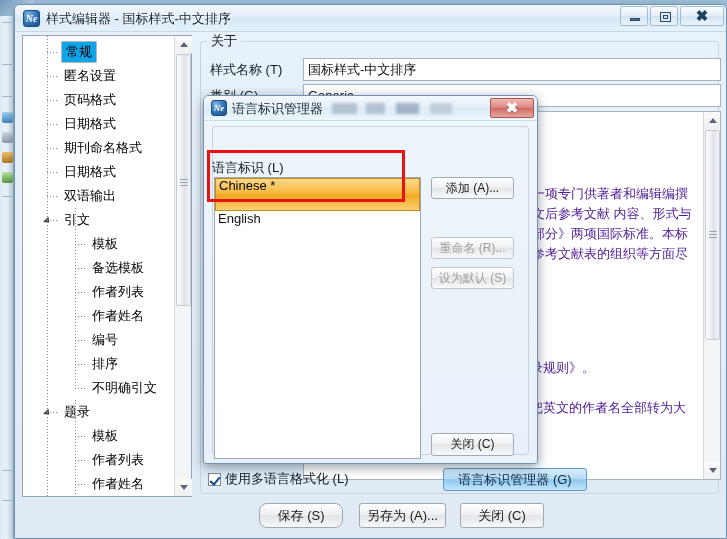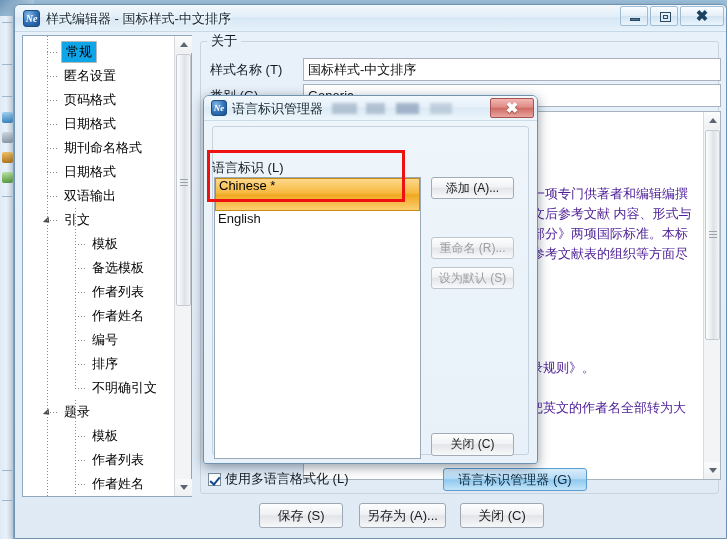--- a/index.html
+++ b/index.html
@@ -409,21 +409,21 @@
         </div>
 
         <div class="checkrow">
           <span class="cbox"></span>
           <span>使用多语言格式化 (L)</span>
         </div>
         <div class="blue-btn">语言标识管理器 (G)</div>
       </div>
 
       <div class="bottom-bar">
-        <div class="btn" style="left:244px; top:9px; width:84px;">保存 (S)</div>
+        <div class="btn" style="left:244px; top:9px; width:84px;border-radius:8px;">保存 (S)</div>
         <div class="btn" style="left:344px; top:9px; width:87px;">另存为 (A)...</div>
         <div class="btn" style="left:445px; top:9px; width:84px;">关闭 (C)</div>
       </div>
 
     </div>
   </div>
 
   <div class="dialog">
     <div class="dlg-title">
       <div class="dlg-icon">Ne</div>

